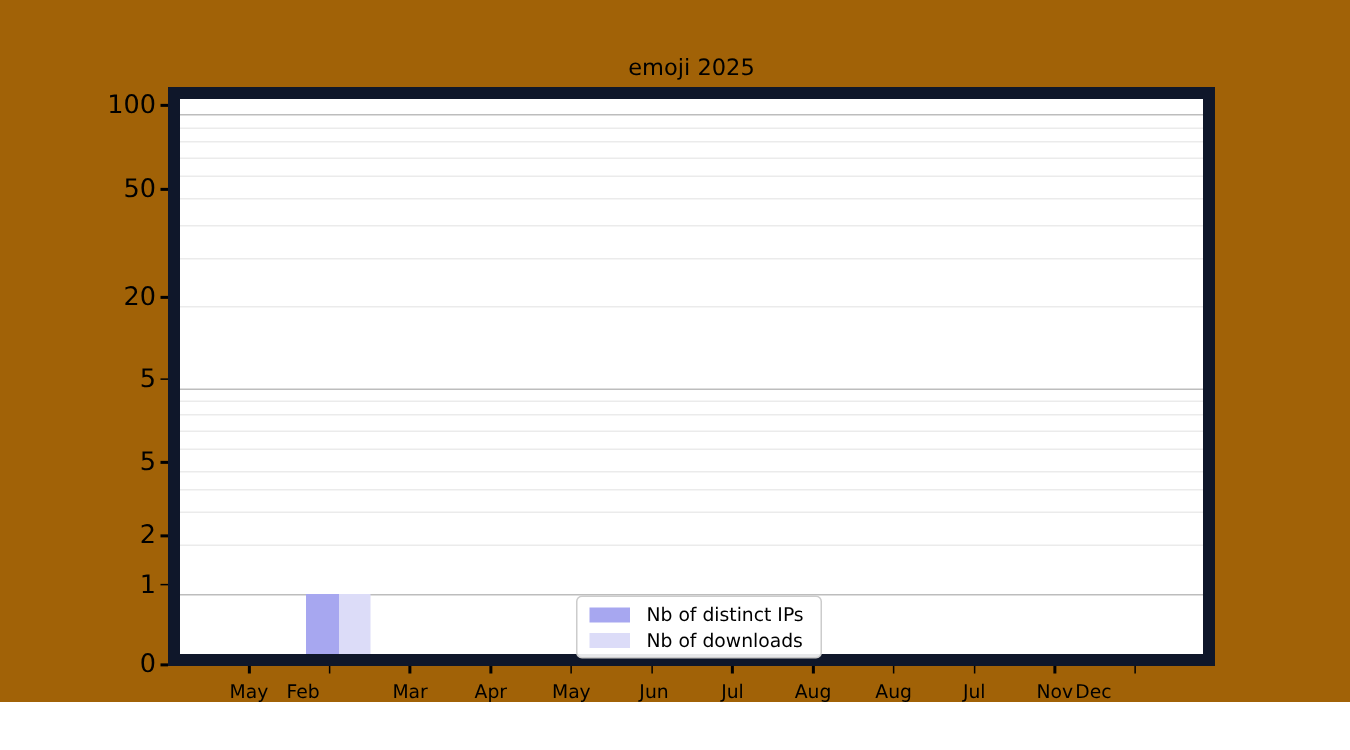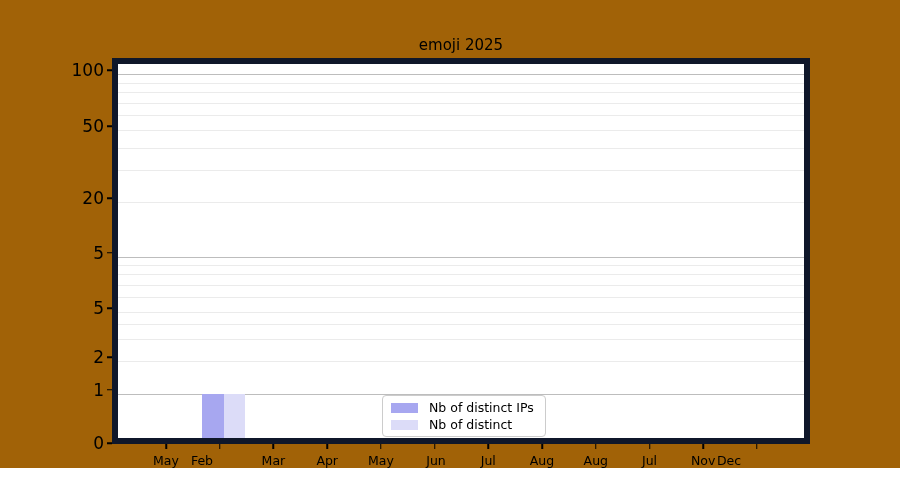--- a/index.html
+++ b/index.html
@@ -24,21 +24,21 @@
     font-size: 15px;
     color: #000000;
     white-space: pre;
   }
   .plot {
     position: absolute;
     left: 112px;
     top: 58px;
     width: 698px;
     height: 386px;
-    border: 6px solid #0f172a;
+    border: 8px solid #0f172a;
     box-sizing: border-box;
     background: #ffffff;
   }
   .plot-inner {
     position: absolute;
     left: 0; top: 0; right: 0; bottom: 0;
     overflow: hidden;
   }
   .gridline {
     position: absolute;
@@ -153,21 +153,21 @@
         <div class="bar" style="left: 84.3px; top: 329.5px; width: 21.4px; height: 52.5px; background: rgb(167, 167, 240);"></div>
         <div class="bar" style="left: 105.7px; top: 329.5px; width: 21.4px; height: 52.5px; background: rgb(220, 220, 248);"></div>
       </div>
     <div class="legend" id="legend">
         <div class="legend-row">
           <div class="legend-swatch" style="background: rgb(167, 167, 240);"></div>
           <div class="legend-label">Nb of distinct IPs</div>
         </div>
         <div class="legend-row">
           <div class="legend-swatch" style="background: rgb(220, 220, 248);"></div>
-          <div class="legend-label">Nb of distinct</div>
+          <div class="legend-label">Nb of downloads</div>
         </div>
       </div>
   </div>
 
   <div class="y-axis" id="y-axis">
       <div class="y-tick-mark" style="top: 385.3px;"></div>
       <div class="y-tick-label" style="top: 385.3px;">0</div>
       <div class="y-tick-mark" style="top: 331.5px;"></div>
       <div class="y-tick-label" style="top: 331.5px;">1</div>
       <div class="y-tick-mark" style="top: 299px;"></div>

